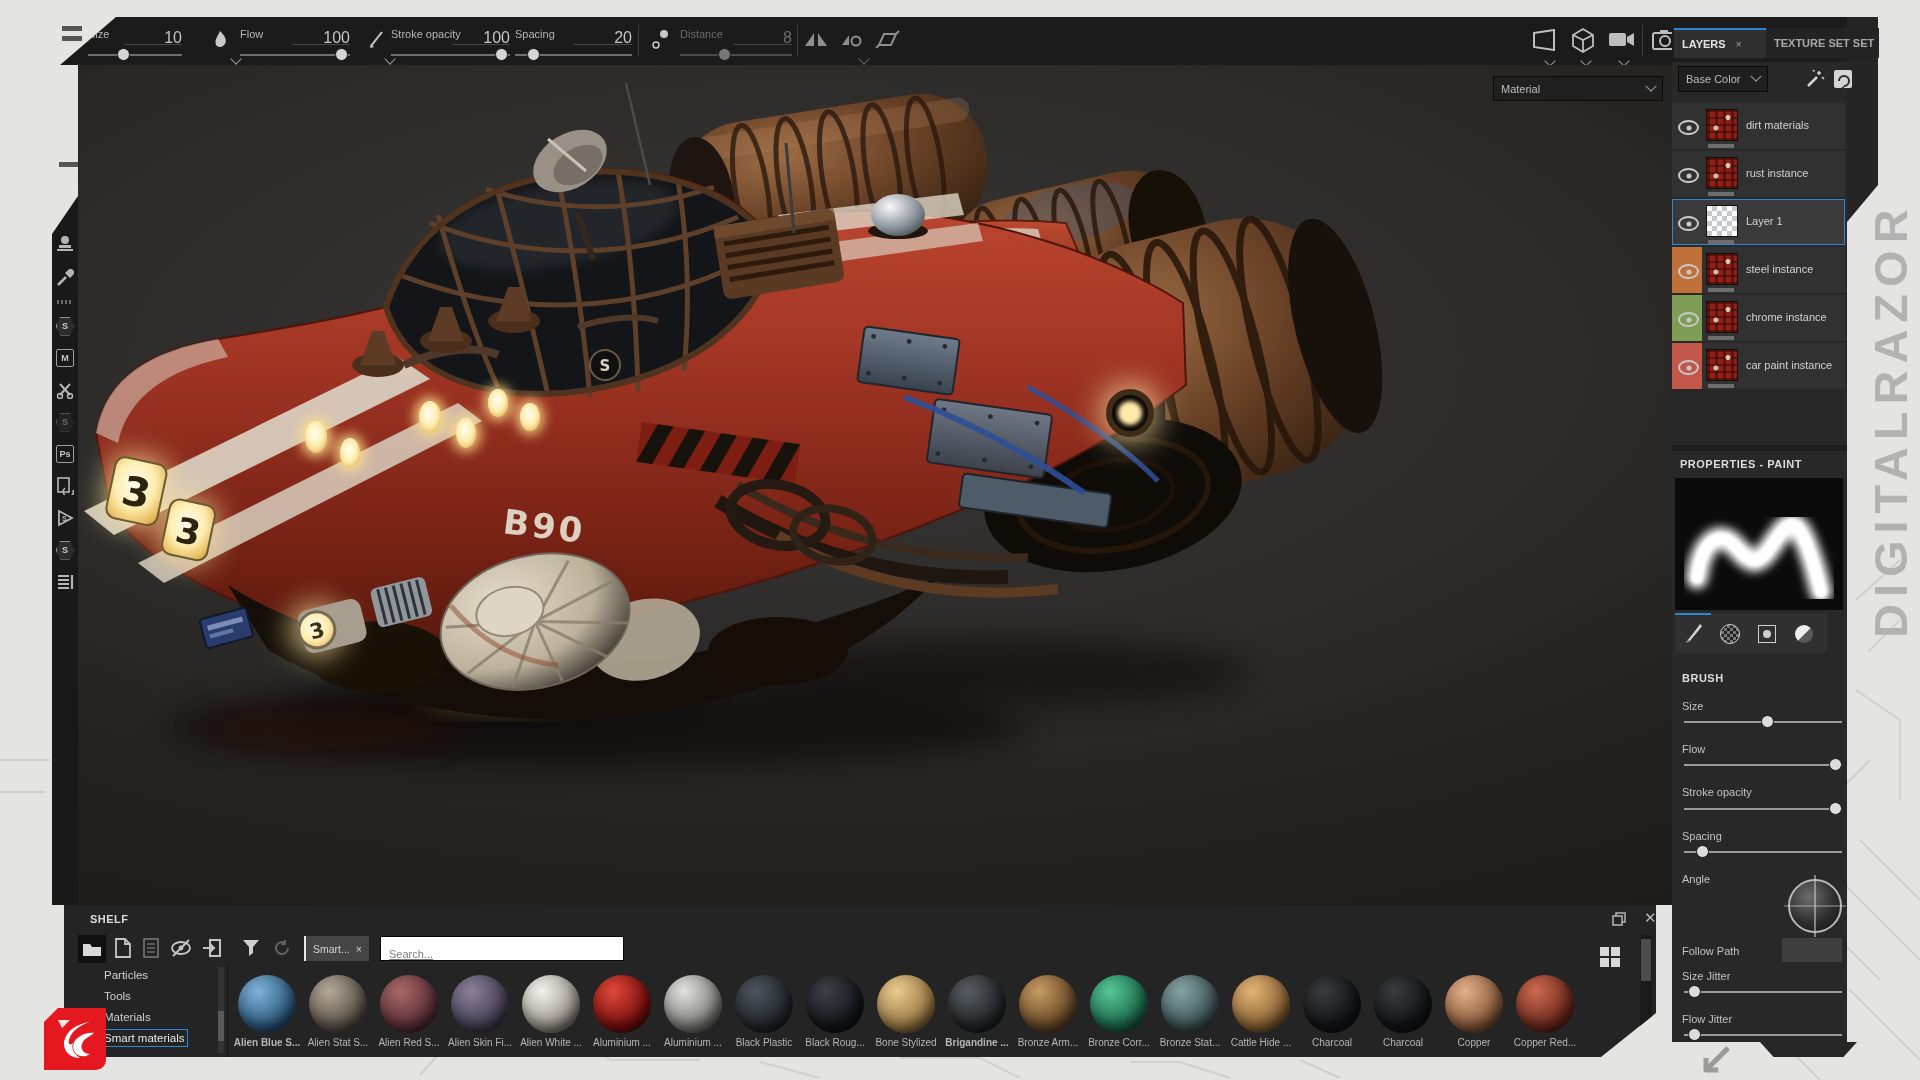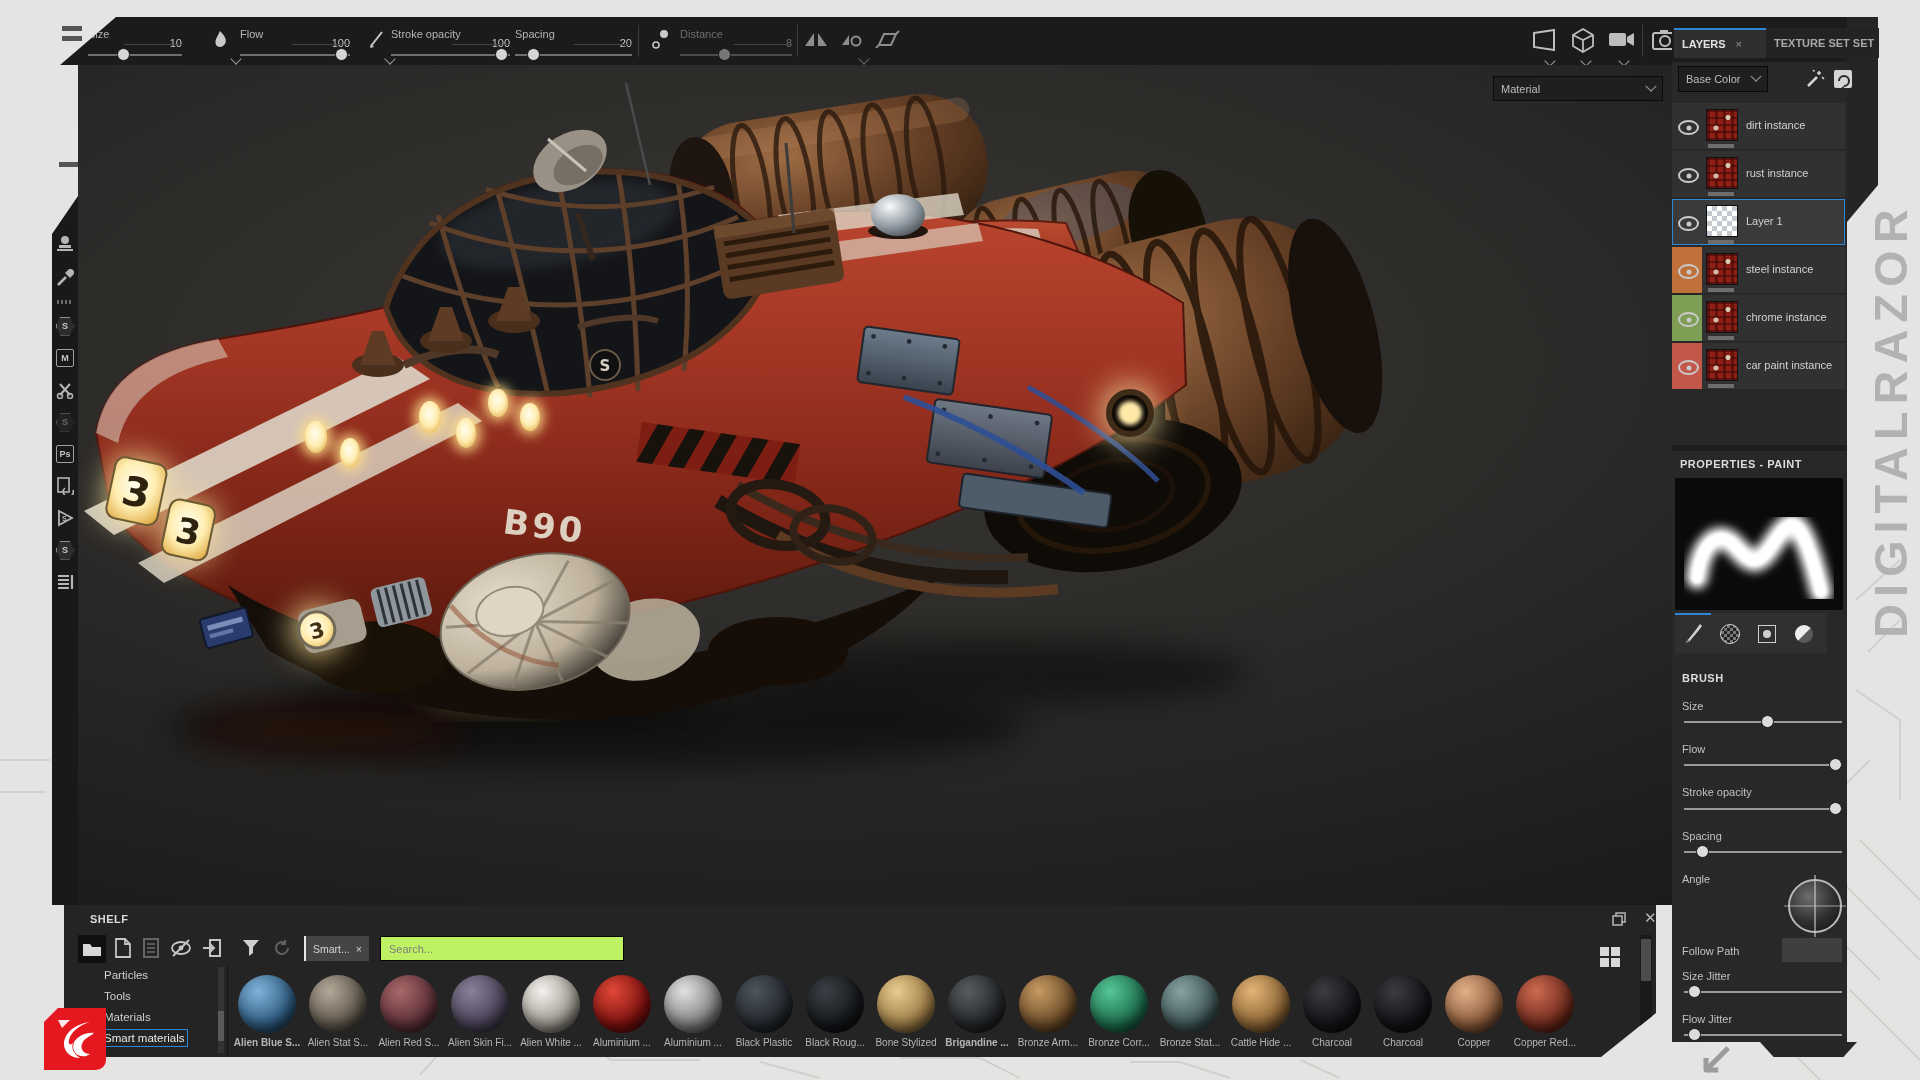--- a/index.html
+++ b/index.html
@@ -21,21 +21,21 @@
     background:radial-gradient(120% 95% at 45% 35%, #3a3835 0%, #2c2a28 42%, #1e1d1b 75%, #161514 100%);}
   #rightpanel{left:1672px;top:17px;width:175px;height:1025px;background:#282828;}
   #rp-wedge{left:1847px;top:17px;width:31px;height:205px;background:#252525;
     clip-path:polygon(0 0,100% 0,100% 168px,0 205px);}
   #rp-tab-bottom{left:1760px;top:1042px;width:97px;height:15px;background:#262626;
     clip-path:polygon(0 0,100% 0,86% 100%,14% 100%);}
   #shelf{left:64px;top:905px;width:1592px;height:152px;background:#242424;
     clip-path:polygon(0 0,100% 0,100% 108px,1537px 100%,0 100%);}
   
   .tb-label{position:absolute;top:11px;font-size:11px;color:#b6b6b6;white-space:nowrap;}
-  .tb-val{position:absolute;top:20px;font-size:11px;color:#c4c4c4;text-align:right;}
+  .tb-val{position:absolute;top:12px;font-size:16px;color:#c4c4c4;text-align:right;}
   .tb-underline{position:absolute;top:27px;height:1px;background:#454545;}
   .tb-track{position:absolute;top:37px;height:2px;background:#6f6f6f;}
   .tb-knob{position:absolute;top:-6px;width:13px;height:13px;border-radius:50%;
     background:#d6d6d6;border:1px solid #1a1a1a;box-sizing:border-box;}
   .dim .tb-label,.dim .tb-val{color:#6d6d6d;}
   .dim .tb-track{background:#4c4c4c;}
   .dim .tb-knob{background:#777;}
   .tb-sep{position:absolute;top:8px;width:1px;height:32px;background:#3c3c3c;}
   .chev{width:7px;height:7px;border-right:1.5px solid #9a9a9a;border-bottom:1.5px solid #9a9a9a;
     transform:rotate(45deg);display:inline-block;}
@@ -94,22 +94,22 @@
     transform:translateX(-50%);opacity:.55;}
   #angle-dial::after{content:"";position:absolute;top:50%;left:-6px;height:2px;width:62px;background:#cfcfcf;
     transform:translateY(-50%);opacity:.35;}
   
   .sh-cat{position:absolute;left:40px;font-size:11.5px;color:#cfcfcf;white-space:nowrap;}
   .sh-cat.selected{outline:1px solid #2e86d4;outline-offset:2px;color:#e8e8e8;}
   .sphere{position:absolute;top:0;width:58px;height:58px;border-radius:50%;}
   .sph-name{position:absolute;top:62px;left:-6px;width:70px;font-size:10px;color:#b5b5b5;text-align:center;
     white-space:nowrap;overflow:hidden;}
   .mat-cell{position:absolute;top:70px;width:58px;height:80px;}
-  #search-field{background:#bef264;border:1px solid #060606;color:#7d7d7d;font-size:11px;
-    display:flex;align-items:center;padding:0 8px;box-sizing:border-box;}
+  #search-field{background:#ffffff;border:1px solid #060606;color:#7d7d7d;font-size:11px;
+    display:flex;align-items:flex-end;padding:0 8px;box-sizing:border-box;text-decoration:underline;}
   #filter-chip{background:#454545;border-left:2px solid #e8e8e8;color:#d5d5d5;font-size:10.5px;
     display:flex;align-items:center;gap:6px;padding:0 7px;box-sizing:border-box;}
   
   #logo{left:44px;top:1008px;width:62px;height:62px;background:#e5171f;z-index:4;
     clip-path:polygon(14px 0,100% 0,100% 100%,0 100%,0 14px);border-radius:0 0 10px 0;}
 </style>
 </head>
 <body>
 
 <svg id="frame-decor" class="abs" width="1920" height="1080">
@@ -648,21 +648,21 @@
       <path d="M7,13 a5,5 0 1 1 5,5" fill="none" stroke="#2a2a2a" stroke-width="2"></path>
       <path d="M12,18 l-3,2 3,2 Z" fill="#2a2a2a"></path>
       </svg>
     </span>
 
   <div id="layer-list">
       <div class="layer-row" style="top: 86px;">
         <span class="eye" style="left:6px;top:17px;"></span>
         <div class="lthumb thumb-mat"></div>
         <div class="lminibar"></div>
-        <span class="lname">dirt instance</span>
+        <span class="lname">dirt materials</span>
       </div>
       <div class="layer-row" style="top: 134px;">
         <span class="eye" style="left:6px;top:17px;"></span>
         <div class="lthumb thumb-mat"></div>
         <div class="lminibar"></div>
         <span class="lname">rust instance</span>
       </div>
       <div class="layer-row selected" style="top: 182px;">
         <span class="eye" style="left:6px;top:17px;"></span>
         <div class="lthumb thumb-chk"></div>

